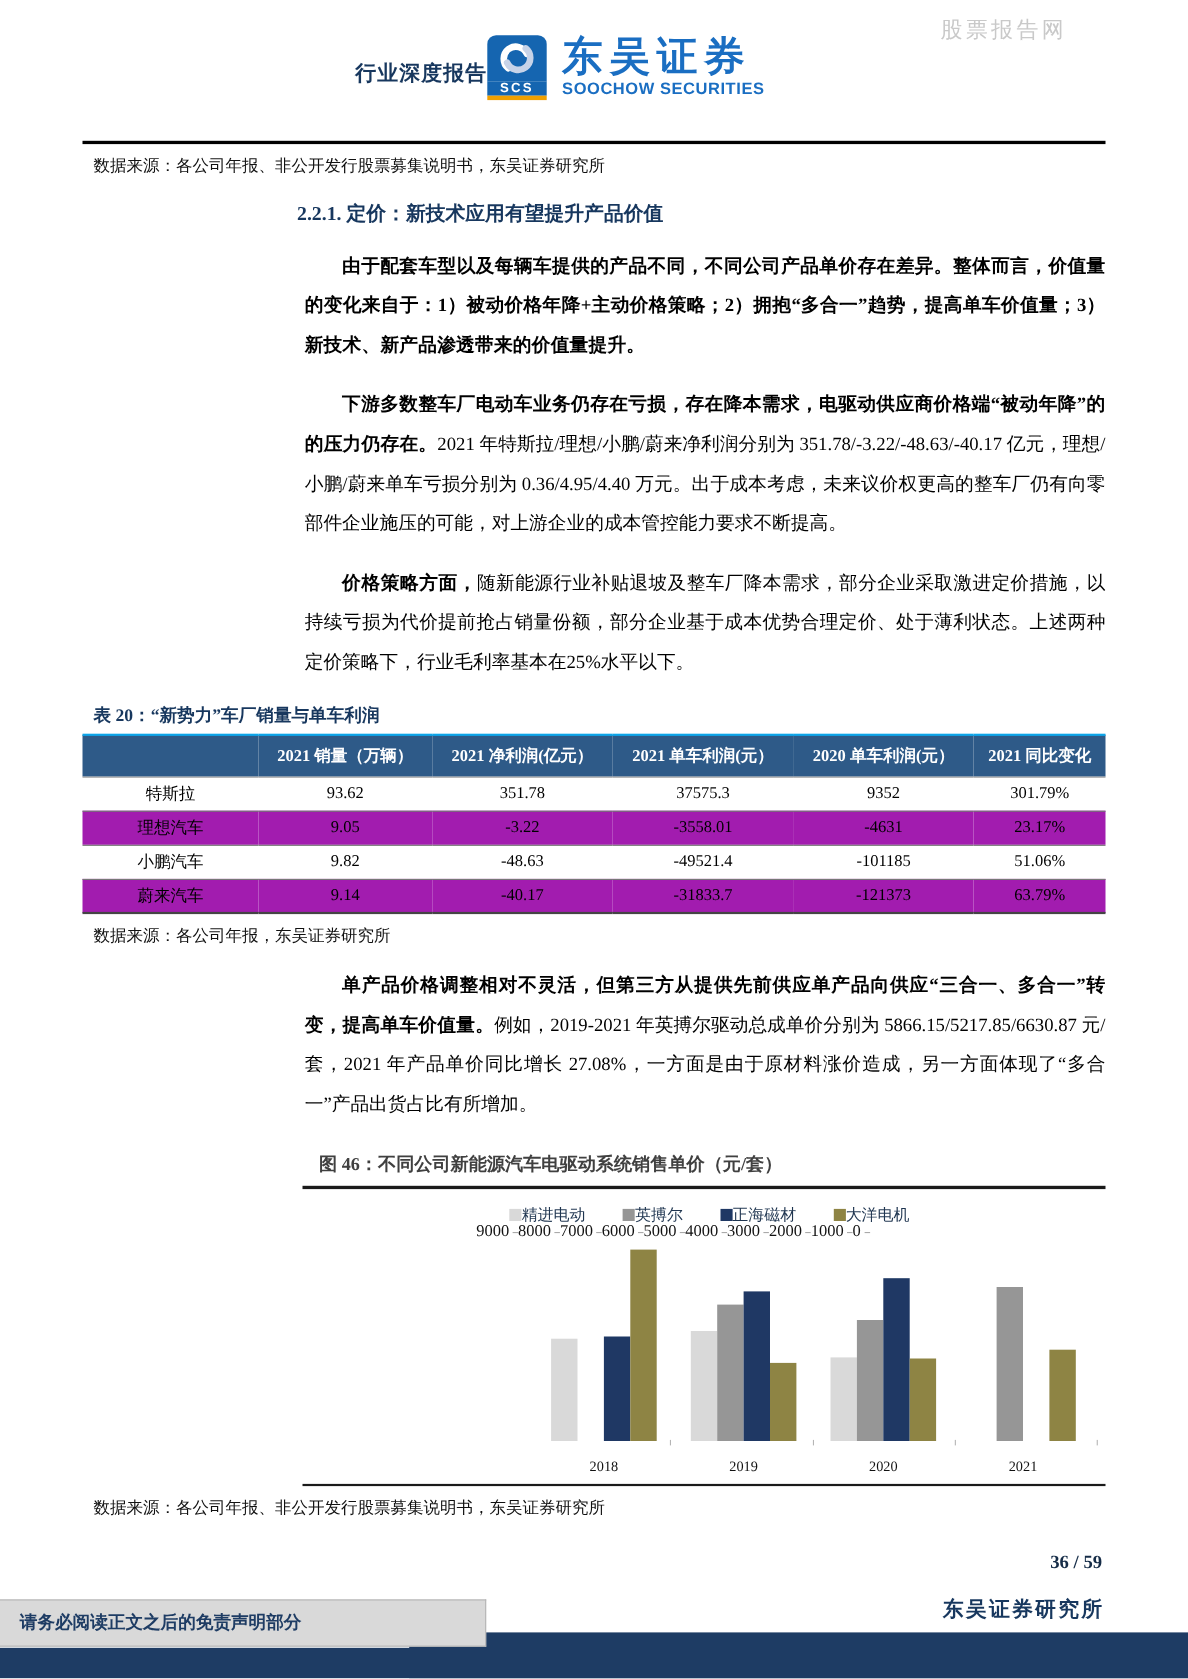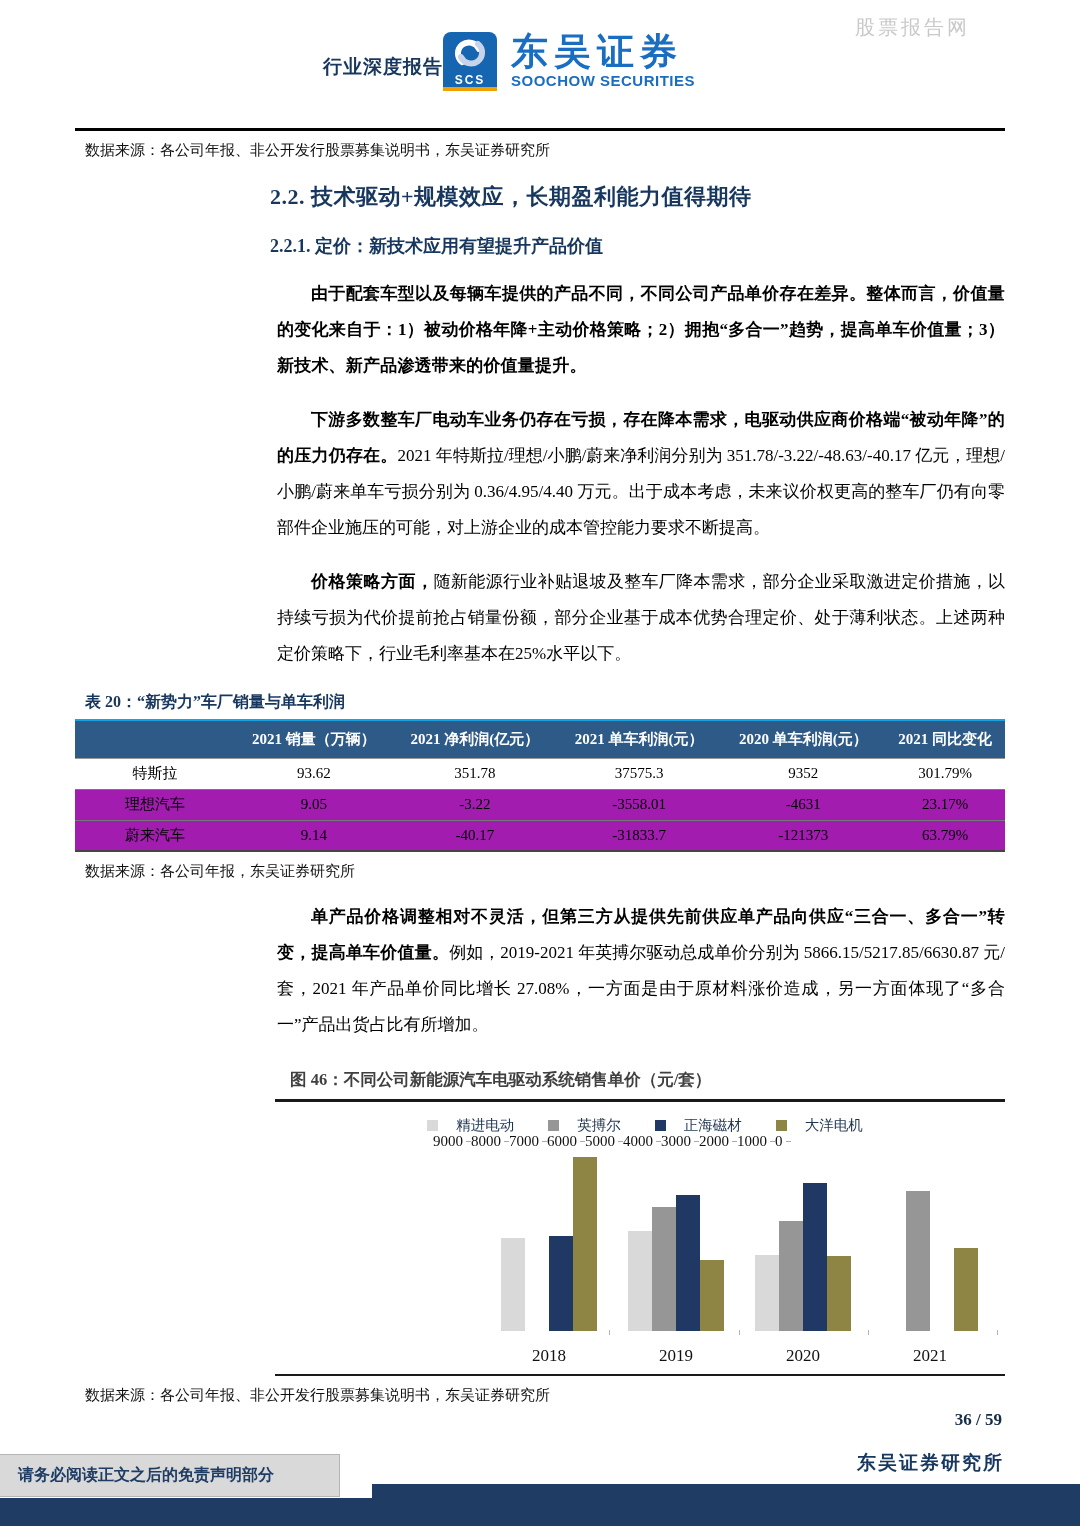--- a/index.html
+++ b/index.html
@@ -42,43 +42,43 @@
   table.data td:first-child { font-size:15px; }
   table.data tr.alt { background:#a21caf; }
   .col-co { width:160px; }
 
   
   .fig-title { color:#404040; font-size:16.5px; font-weight:bold; margin:26px 0 8px 215px; }
   .fig-rule { height:3px; background:#1a1a1a; margin-left:200px; width:730px; }
   .fig-rule-b { height:2px; background:#1a1a1a; margin-left:200px; width:730px; margin-top:8px; }
 
   .legend { display:flex; justify-content:center; gap:34px; margin:14px 0 6px 230px; width:680px; }
-  .legend-item { display:flex; align-items:center; gap:18px; font-size:14.5px; color:#1f3550; }
+  .legend-item { display:flex; align-items:center; gap:0; font-size:14.5px; color:#1f3550; }
   .legend-sw { width:11px; height:11px; display:inline-block; }
 
   .chart { display:flex; margin:6px 0 0 358px; }
   .y-axis { width:48px; display:flex; justify-content:space-between; height:203px; margin-top:-6px; }
   .y-row { display:flex; align-items:center; justify-content:flex-end; gap:3px; height:12px; font-size:15px; color:#111; }
   .y-tick { width:5px; height:1px; background:#aaa; }
   .plot { position:relative; width:517px; height:191px; border-bottom:1px solid #fff; }
   .groups { position:absolute; left:0; right:0; bottom:0; top:0; display:flex; justify-content:space-between; padding:0 20px; align-items:flex-end; }
   .group { display:flex; align-items:flex-end; width:96px; height:100%; }
   .slot { width:24px; height:100%; display:flex; align-items:flex-end; }
   .bar { width:24px; }
   .x-tick { position:absolute; bottom:-4px; width:1px; height:5px; background:#b5b5b5; }
   .x-labels { display:flex; justify-content:space-between; padding:0 20px; width:517px; margin:8px 0 0 406px; }
-  .x-label { width:96px; text-align:center; font-size:17px; color:#111; }
+  .x-label { width:96px; text-align:center; font-size:13px; color:#111; }
 
   
   .pagenum { position:absolute; top:1410px; right:78px; font-size:17px; font-weight:bold; color:#152c47; }
   .institute { position:absolute; top:1450px; right:76px; font-size:19px; font-weight:bold; color:#17375e; letter-spacing:2px; }
   .bar-right { position:absolute; left:372px; right:0; top:1484px; bottom:0; background:#1e3c64; }
   .bar-full { position:absolute; left:0; right:0; top:1498px; bottom:0; background:#1e3c64; }
   .disclaimer {
-    position:absolute; left:0; top:1454px; width:340px; height:43px;
+    position:absolute; left:0; top:1454px; width:442px; height:43px;
     background:#d9d9d9; border:1px solid #b5b5b5; border-left:none;
     display:flex; align-items:center; padding-left:18px;
     color:#1e3c64; font-weight:bold; font-size:16px;
   }
 </style>
 </head>
 <body>
 
 <div class="page">
 
@@ -103,21 +103,20 @@
       </div>
     </div>
   </div>
 
   <div class="rule-top"></div>
 
   <div class="content">
 
     <div class="src">数据来源：各公司年报、非公开发行股票募集说明书，东吴证券研究所</div>
 
-    <h2 class="sec">2.2. 技术驱动+规模效应，长期盈利能力值得期待</h2>
     <h3 class="sec">2.2.1. 定价：新技术应用有望提升产品价值</h3>
 
     <p class="body"><b>由于配套车型以及每辆车提供的产品不同，不同公司产品单价存在差异。整体而言，价值量的变化来自于：1）被动价格年降+主动价格策略；2）拥抱“多合一”趋势，提高单车价值量；3）新技术、新产品渗透带来的价值量提升。</b></p>
 
     <p class="body"><b>下游多数整车厂电动车业务仍存在亏损，存在降本需求，电驱动供应商价格端“被动年降”的的压力仍存在。</b><span>2021 年特斯拉/理想/小鹏/蔚来净利润分别为 351.78/-3.22/-48.63/-40.17 亿元，理想/小鹏/蔚来单车亏损分别为 0.36/4.95/4.40 万元。出于成本考虑，未来议价权更高的整车厂仍有向零部件企业施压的可能，对上游企业的成本管控能力要求不断提高。</span></p>
 
     <p class="body"><b>价格策略方面，</b><span>随新能源行业补贴退坡及整车厂降本需求，部分企业采取激进定价措施，以持续亏损为代价提前抢占销量份额，部分企业基于成本优势合理定价、处于薄利状态。上述两种定价策略下，行业毛利率基本在25%水平以下。</span></p>
 
     <div class="tbl-title">表 20：“新势力”车厂销量与单车利润</div>
 
@@ -139,20 +138,28 @@
             <td>9352</td>
             <td>301.79%</td>
       </tr>
       <tr class="alt">
         <td>理想汽车</td>
             <td>9.05</td>
             <td>-3.22</td>
             <td>-3558.01</td>
             <td>-4631</td>
             <td>23.17%</td>
+      </tr>
+      <tr>
+        <td>小鹏汽车</td>
+            <td>9.82</td>
+            <td>-48.63</td>
+            <td>-49521.4</td>
+            <td>-101185</td>
+            <td>51.06%</td>
       </tr>
       <tr class="alt">
         <td>蔚来汽车</td>
             <td>9.14</td>
             <td>-40.17</td>
             <td>-31833.7</td>
             <td>-121373</td>
             <td>63.79%</td>
       </tr>
     </tbody>

